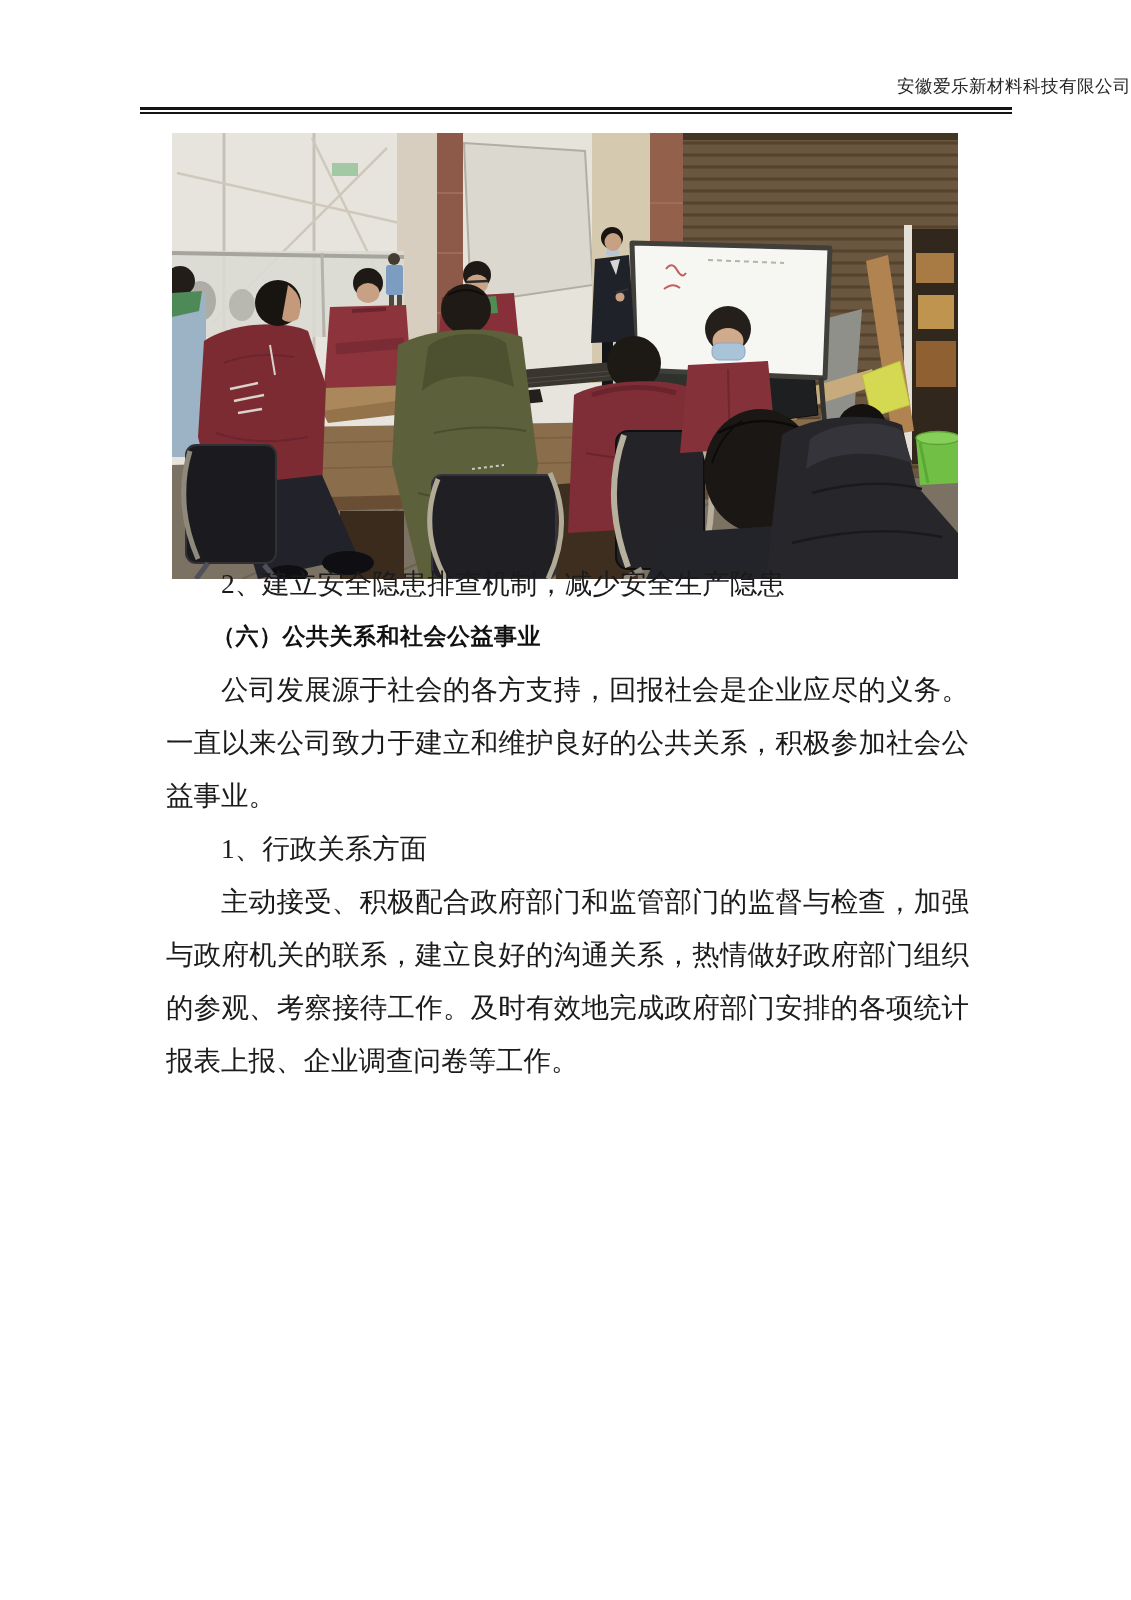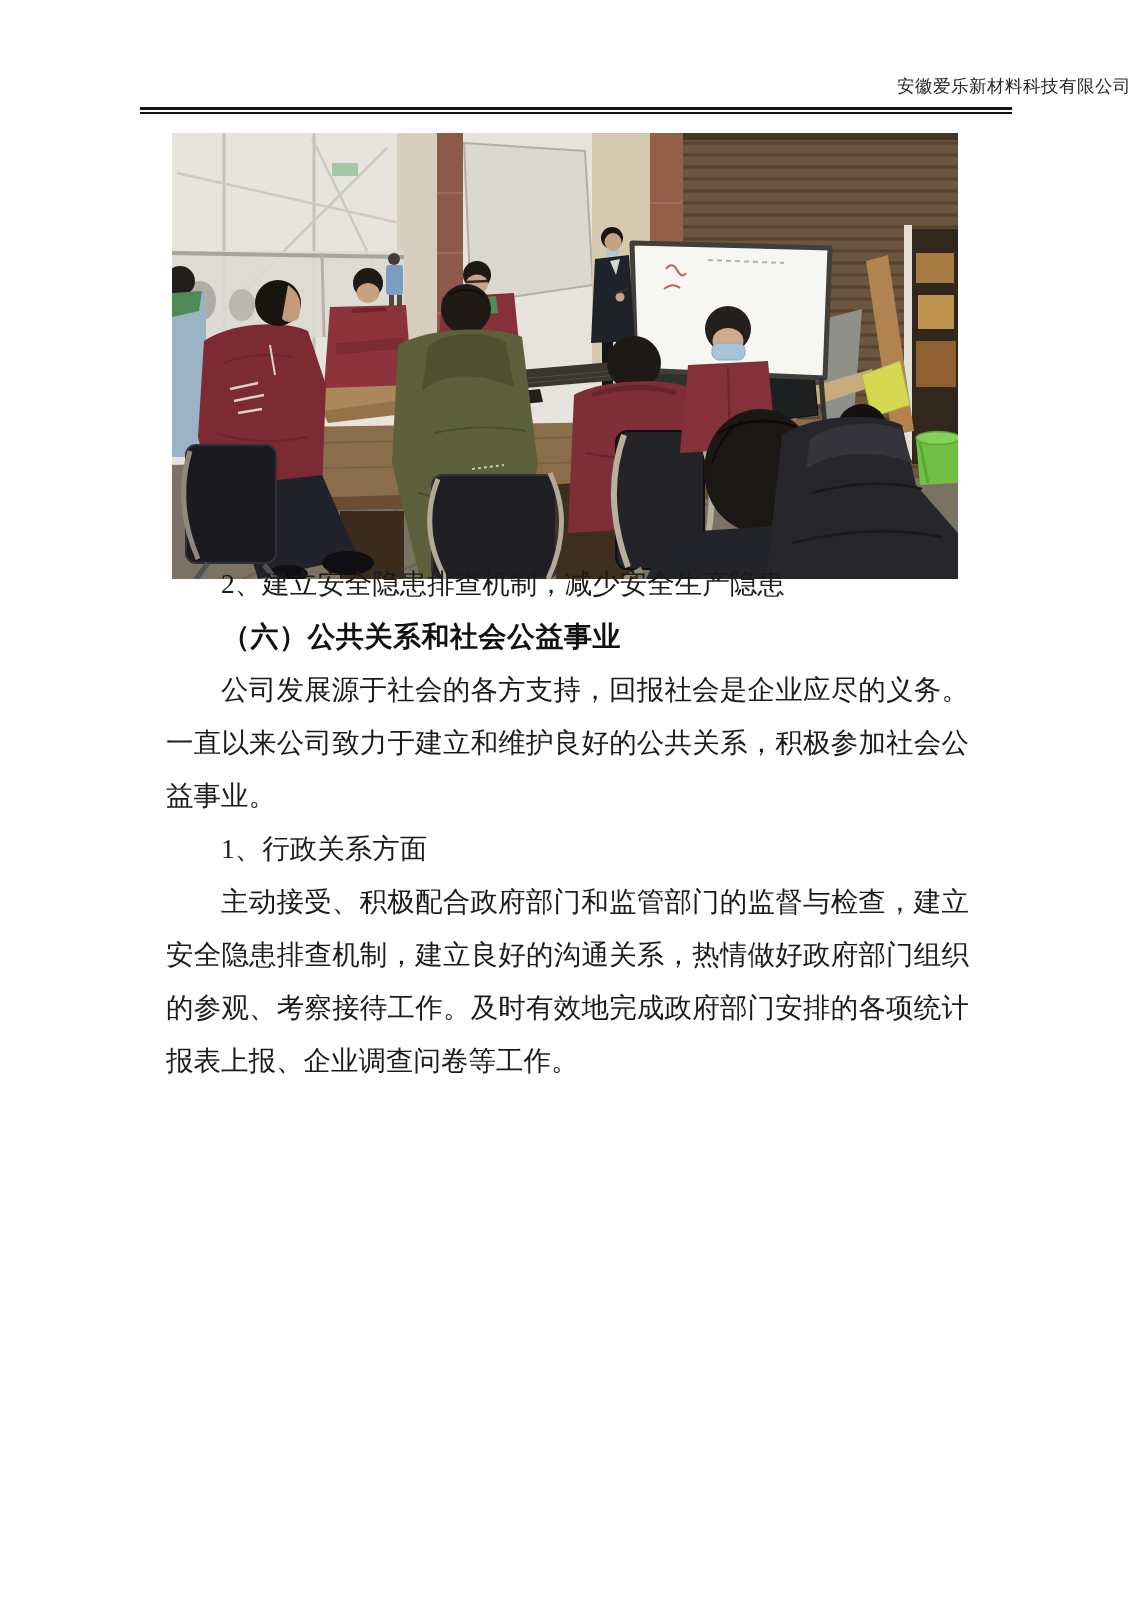--- a/index.html
+++ b/index.html
@@ -15,21 +15,21 @@
   .rule-thick { height:2.5px; background:#141414; }
   .rule-thin  { height:1.5px; background:#141414; margin-top:2.5px; }
   .photo { position:absolute; left:172px; top:133px; width:786px; height:446px; display:block; }
   .content {
     position:absolute; left:166px; top:557px; width:803px;
     font-size:27.5px; line-height:53px; color:#1b1b1b; text-align:justify;
   }
   .content p { margin:0; text-indent:2em; }
   .content p.hd {
     font-family:"Liberation Sans","DejaVu Sans",sans-serif;
-    font-weight:700; font-size:28px; letter-spacing:0.5px; color:#111;
+    font-weight:700; font-size:23px; letter-spacing:0.5px; color:#111;
   }
 </style>
 </head>
 <body>
 
 <div class="page">
 
   <div class="company">安徽爱乐新材料科技有限公司</div>
   <div class="rule">
     <div class="rule-thick"></div>
@@ -270,16 +270,16 @@
       <path d="M640,360 q60,-16 110,-4" stroke="#1a1a1e" stroke-width="2.5" fill="none"></path>
       <path d="M620,410 q80,-20 150,-6" stroke="#1a1a1e" stroke-width="2.5" fill="none"></path>
     </g>
   </svg>
 
   <div class="content">
     <p class="sub">2、建立安全隐患排查机制，减少安全生产隐患</p>
     <p class="hd">（六）公共关系和社会公益事业</p>
     <p class="body">公司发展源于社会的各方支持，回报社会是企业应尽的义务。一直以来公司致力于建立和维护良好的公共关系，积极参加社会公益事业。</p>
     <p class="sub">1、行政关系方面</p>
-    <p class="body">主动接受、积极配合政府部门和监管部门的监督与检查，建立安全隐患排查机制，建立良好的沟通关系，热情做好政府部门组织的参观、考察接待工作。及时有效地完成政府部门安排的各项统计报表上报、企业调查问卷等工作。</p>
+    <p class="body">主动接受、积极配合政府部门和监管部门的监督与检查，加强与政府机关的联系，建立良好的沟通关系，热情做好政府部门组织的参观、考察接待工作。及时有效地完成政府部门安排的各项统计报表上报、企业调查问卷等工作。</p>
   </div>
 
 </div>
 
 </body></html>

